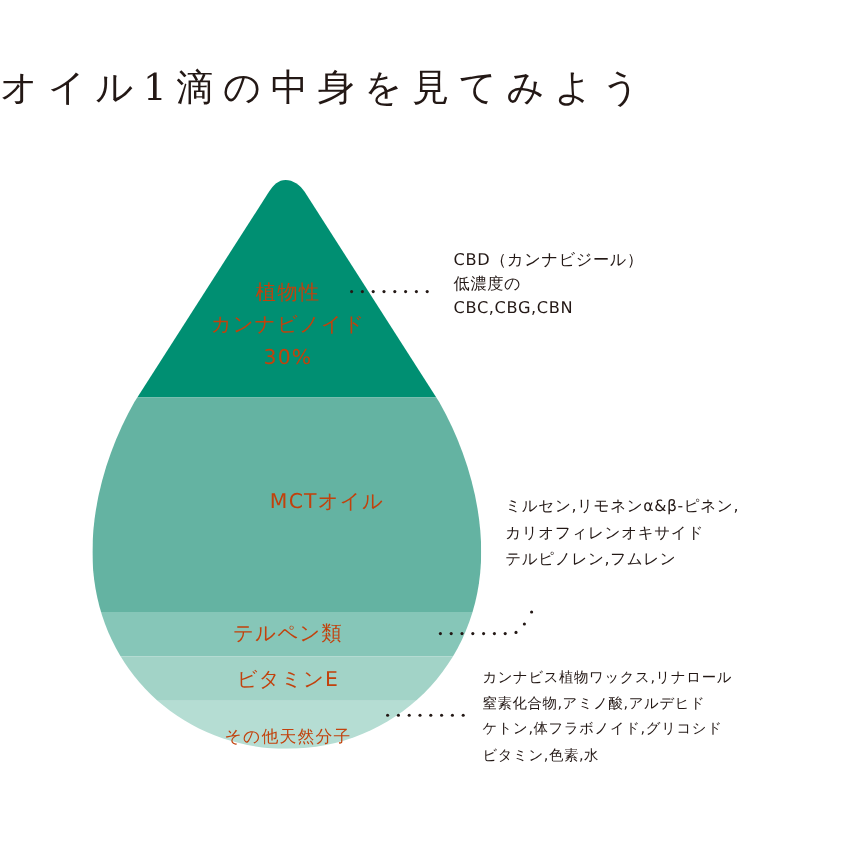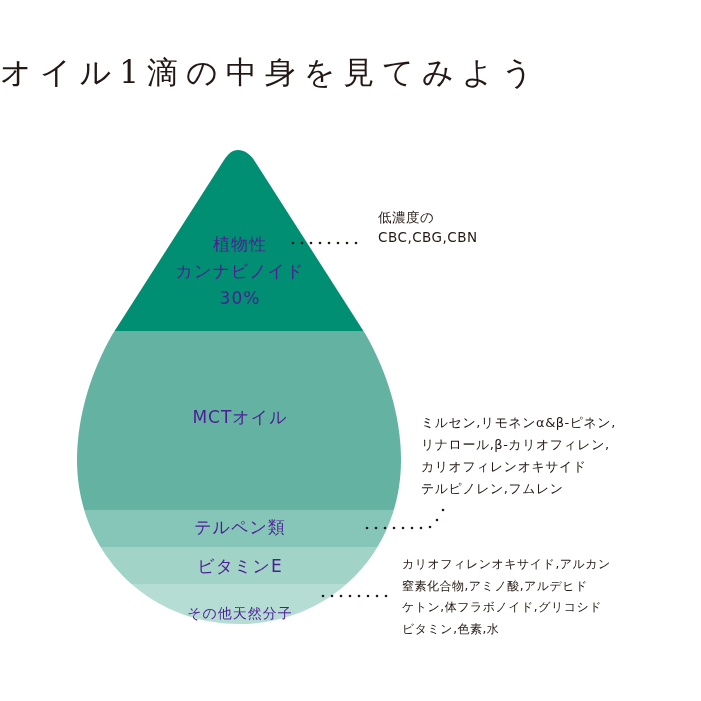--- a/index.html
+++ b/index.html
@@ -1,19 +1,19 @@
 <!DOCTYPE html>
 <html><head>
 <meta charset="utf-8">
 <style>
   html, body { margin: 0; padding: 0; background: #ffffff; }
   body { width: 701px; height: 701px; position: relative; overflow: hidden; font-family: "DejaVu Sans", sans-serif; color: #231815; }
   .title { position: absolute; left: 0; top: 52px; width: 701px; font-family: "DejaVu Serif", serif; font-size: 31px; letter-spacing: 8px; color: #231815; }
   svg.drop { position: absolute; left: 0; top: 0; }
-  .layer-label { position: absolute; text-align: center; color: #4c1d95; font-size: 17px; letter-spacing: 1px; }
+  .layer-label { position: absolute; text-align: center; color: #c2410c; font-size: 17px; letter-spacing: 1px; }
   .note { position: absolute; font-size: 12.5px; line-height: 20px; color: #231815; letter-spacing: 0.5px; white-space: nowrap; }
   .note .line { display: block; }
 </style>
 </head>
 <body>
 
 <div class="title">オイル1滴の中身を見てみよう</div>
 
 <svg class="drop" width="701" height="701" viewBox="0 0 701 701">
   <defs>
@@ -62,46 +62,46 @@
       <circle cx="386" cy="596" r="1.3"></circle>
   </g>
 </svg>
 
 <div class="layer-label" style="left:160px; top:231px; width:160px; line-height:27px;">
   <span style="display:block">植物性</span>
   <span style="display:block">カンナビノイド</span>
   <span style="display:block">30%</span>
 </div>
 
-<div class="layer-label" style="left:160px; top:406px; width:160px;">
+<div class="layer-label" style="left:160px; top:406px; width:160px;text-align:right;">
   <span>MCTオイル</span>
 </div>
 
 <div class="layer-label" style="left:160px; top:516px; width:160px;text-align:center;">
   <span>テルペン類</span>
 </div>
 
 <div class="layer-label" style="left:160px; top:555px; width:160px;">
   <span>ビタミンE</span>
 </div>
 
 <div class="layer-label" style="left:160px; top:589px; width:160px; font-size:14px;margin-top:16px;">
   <span>その他天然分子</span>
 </div>
 
 <div class="note" style="left:378px; top:207px; font-size:13.5px;">
+  <span class="line">CBD（カンナビジール）</span>
   <span class="line">低濃度の</span>
   <span class="line">CBC,CBG,CBN</span>
 </div>
 
 <div class="note" style="left:421px; top:412px; line-height:22px; font-size:13px;">
   <span class="line">ミルセン,リモネンα&amp;β-ピネン,</span>
-  <span class="line">リナロール,β-カリオフィレン,</span>
   <span class="line">カリオフィレンオキサイド</span>
   <span class="line">テルピノレン,フムレン</span>
 </div>
 
 <div class="note" style="left:402px; top:554px; line-height:21.5px; font-size:12px;">
-  <span class="line">カリオフィレンオキサイド,アルカン</span>
+  <span class="line">カンナビス植物ワックス,リナロール</span>
   <span class="line">窒素化合物,アミノ酸,アルデヒド</span>
   <span class="line">ケトン,体フラボノイド,グリコシド</span>
   <span class="line">ビタミン,色素,水</span>
 </div>
 
 </body></html>

